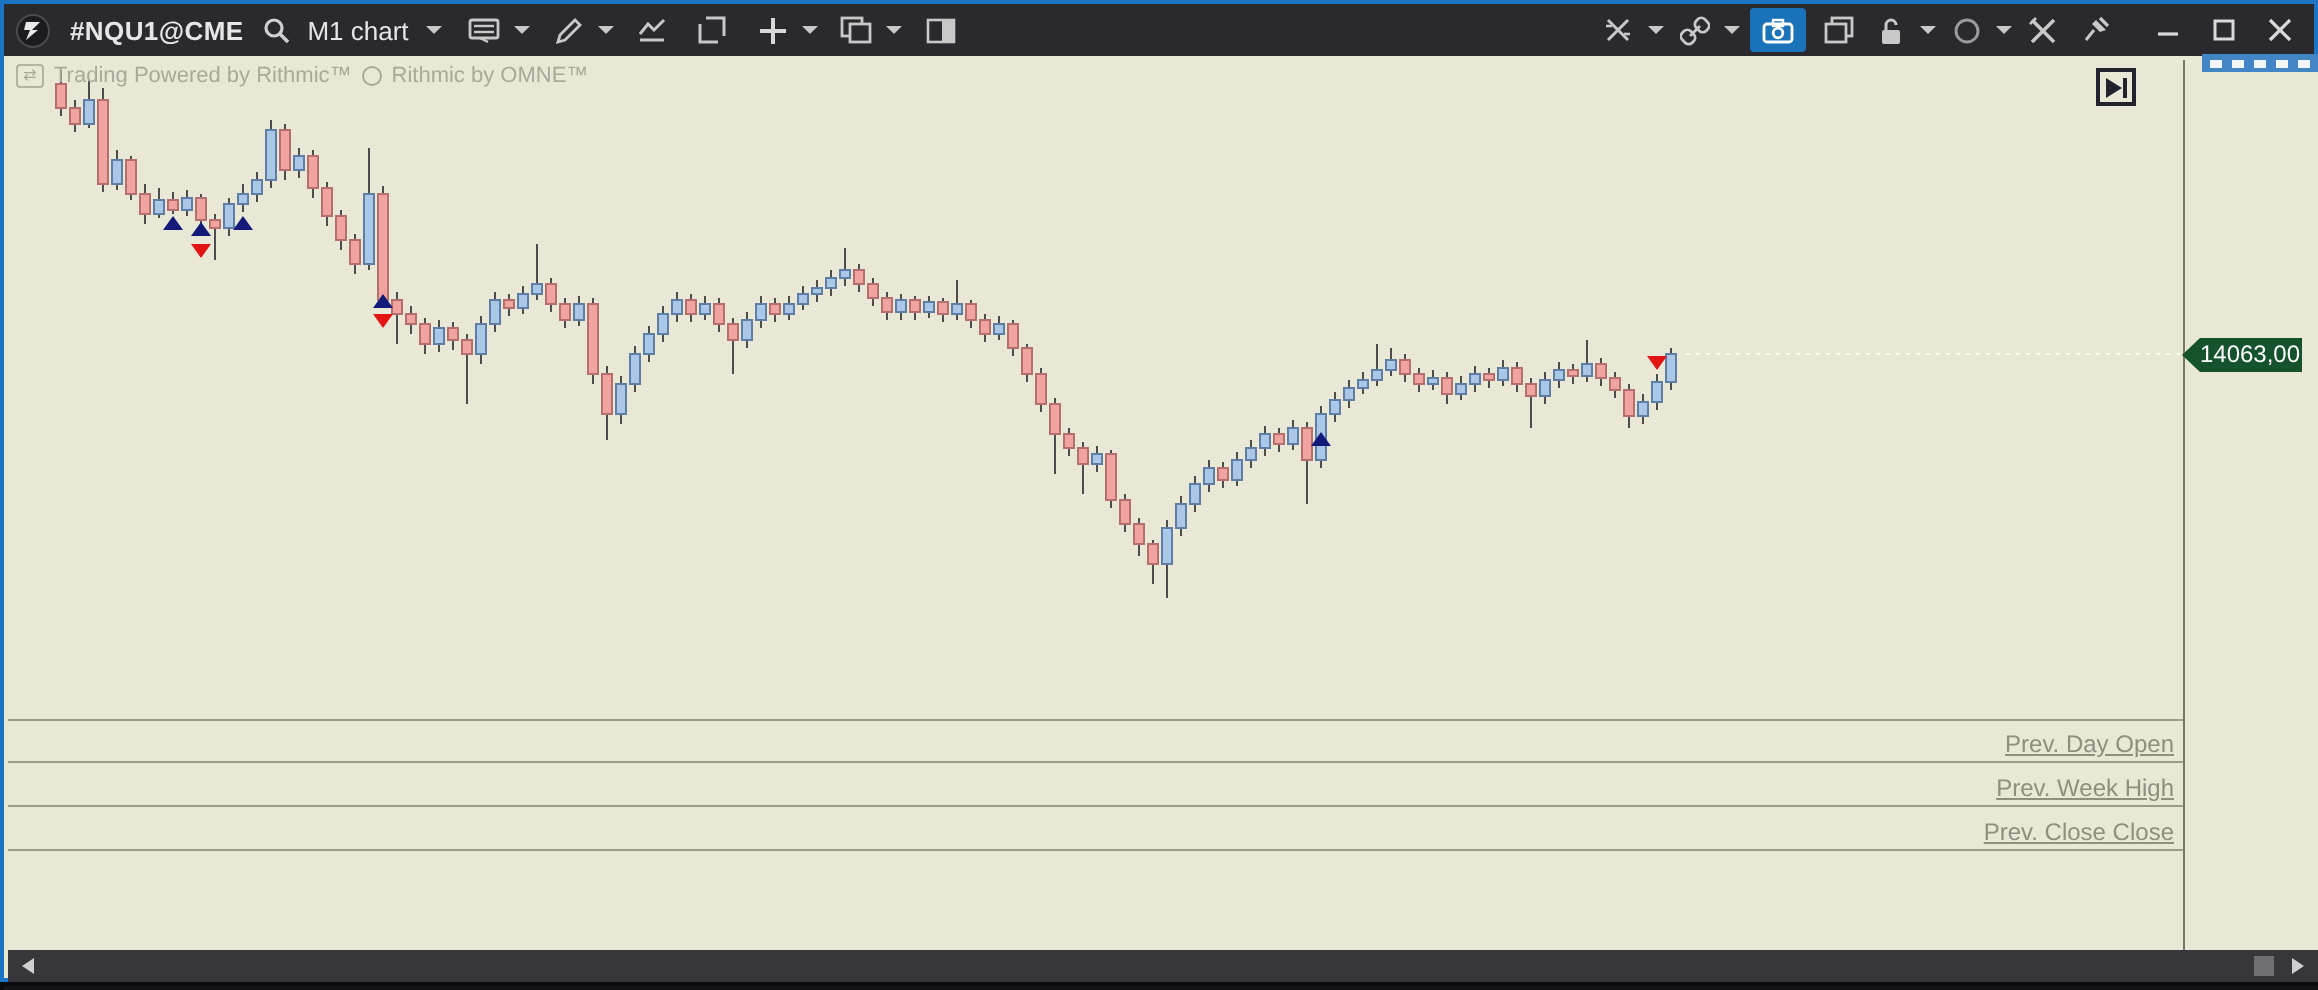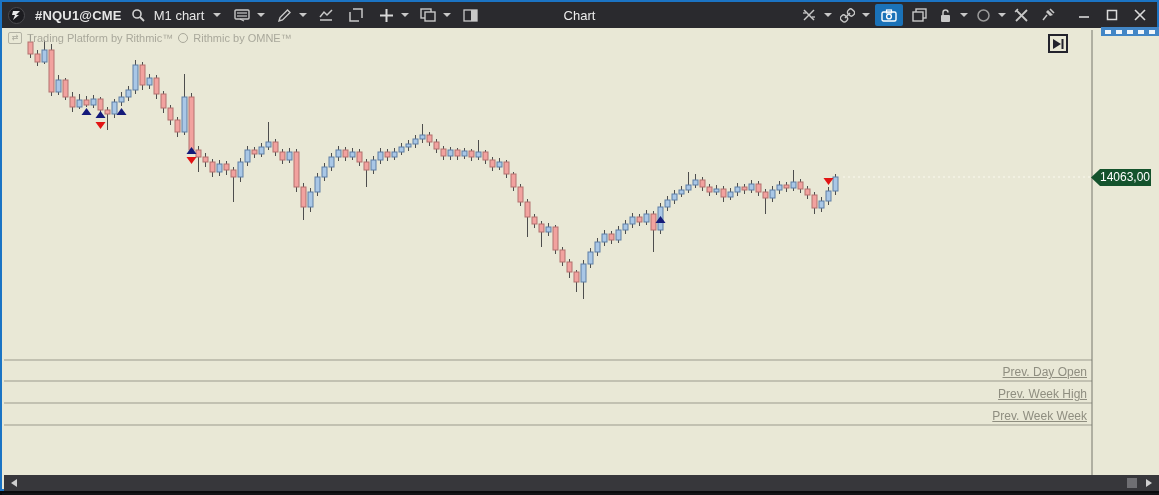--- a/index.html
+++ b/index.html
@@ -110,21 +110,20 @@
         </span>
         <span class="caret"></span>
         <span class="tb-btn" style="margin-left:4px;">
           <svg width="15" height="13" viewBox="0 0 15 13">
               <rect x="1" y="1" width="13" height="11" fill="none" stroke="#c8c8c8" stroke-width="1.3"></rect>
               <rect x="8" y="1" width="6" height="11" fill="#c8c8c8"></rect>
             </svg>
         </span>
       </div>
 
-      <div class="tb-center">Chart</div>
 
       <div class="tb-right">
         <span class="tb-btn">
           <svg width="14" height="14" viewBox="0 0 14 14">
               <line x1="2" y1="2" x2="12" y2="12" stroke="#c8c8c8" stroke-width="1.5"></line>
               <line x1="12" y1="2" x2="2" y2="12" stroke="#c8c8c8" stroke-width="1.5"></line>
               <line x1="1" y1="5" x2="4" y2="5" stroke="#c8c8c8" stroke-width="1.3"></line>
               <line x1="10" y1="9" x2="13" y2="9" stroke="#c8c8c8" stroke-width="1.3"></line>
             </svg>
         </span>
@@ -192,21 +191,21 @@
               <line x1="1" y1="1" x2="11" y2="11" stroke="#dadada" stroke-width="1.6"></line>
               <line x1="11" y1="1" x2="1" y2="11" stroke="#dadada" stroke-width="1.6"></line>
             </svg>
         </span>
       </div>
     </div>
 
     <div class="chart-area">
       <div class="watermark">
         <span class="wm-badge">⇄</span>
-        <span>Trading Platform by Rithmic™</span>
+        <span>Trading Powered by Rithmic™</span>
         <span class="wm-circle"></span>
         <span>Rithmic by OMNE™</span>
       </div>
 
       <svg class="plot" id="chart-svg" width="1155" height="445" viewBox="0 0 1155 445">
           <line x1="0" y1="330" x2="1088" y2="330" stroke="#9b9a8d" stroke-width="1"></line>
           <line x1="0" y1="351" x2="1088" y2="351" stroke="#9b9a8d" stroke-width="1"></line>
           <line x1="0" y1="373" x2="1088" y2="373" stroke="#9b9a8d" stroke-width="1"></line>
           <line x1="0" y1="395" x2="1088" y2="395" stroke="#9b9a8d" stroke-width="1"></line>
           <line x1="26.5" y1="5" x2="26.5" y2="28" stroke="#4d4d4d" stroke-width="1"></line>
@@ -449,21 +448,21 @@
           <polygon points="112.5,85 122.5,85 117.5,78" fill="#141a7a"></polygon>
           <polygon points="182.5,124 192.5,124 187.5,117" fill="#141a7a"></polygon>
           <polygon points="182.5,127 192.5,127 187.5,134" fill="#e21414"></polygon>
           <polygon points="651.5,193 661.5,193 656.5,186" fill="#141a7a"></polygon>
           <polygon points="819.5,148 829.5,148 824.5,155" fill="#e21414"></polygon>
         </svg>
 
       <div id="levels-layer">
           <div class="level-label" style="top: 335px; right: 72px;">Prev. Day Open</div>
           <div class="level-label" style="top: 357px; right: 72px;">Prev. Week High</div>
-          <div class="level-label" style="top: 379px; right: 72px;">Prev. Week Week</div>
+          <div class="level-label" style="top: 379px; right: 72px;">Prev. Close Close</div>
         </div>
 
       <div class="goto-end">
         <svg width="13" height="12" viewBox="0 0 13 12">
             <polygon points="1,1 9,6 1,11" fill="#23232d"></polygon>
             <line x1="10.5" y1="1" x2="10.5" y2="11" stroke="#23232d" stroke-width="2"></line>
           </svg>
       </div>
 
       <div class="countdown-partial">

